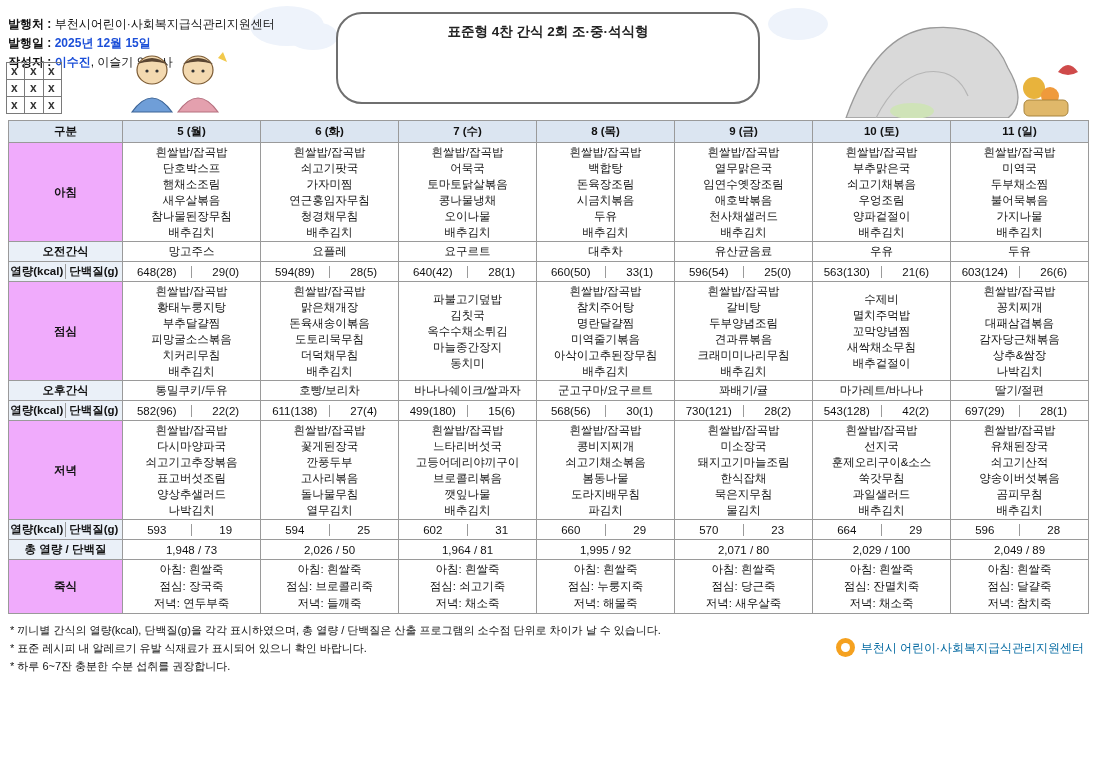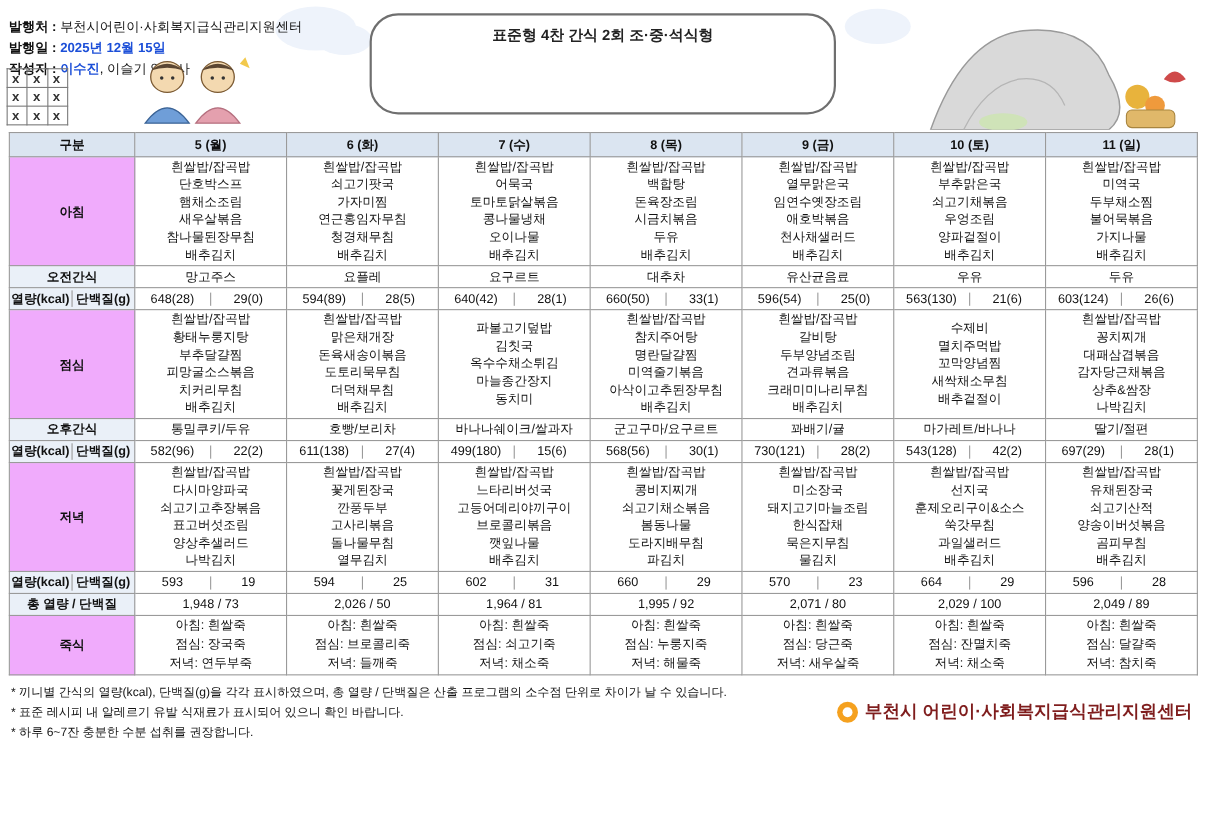--- a/index.html
+++ b/index.html
@@ -183,21 +183,21 @@
     background: #f5a11f;
     display: inline-block;
     position: relative;
   }
   .brand .logo::after {
     content: "";
     position: absolute; left: 5px; top: 5px;
     width: 9px; height: 9px; border-radius: 50%;
     background: #ffffff;
   }
-  .brand .bname { font-size: 16px; font-weight: bold; color: #7f1d1d; }
+  .brand .bname { font-size: 12px; font-weight: normal; color: #0369a1; }
 </style>
 </head>
 <body>
 
 <div id="page">
 
   <div class="header">
 
     <div class="cloud art" style="left:250px; top:6px; width:74px; height:40px;"></div>
     <div class="cloud art" style="left:288px; top:22px; width:50px; height:28px;"></div>

